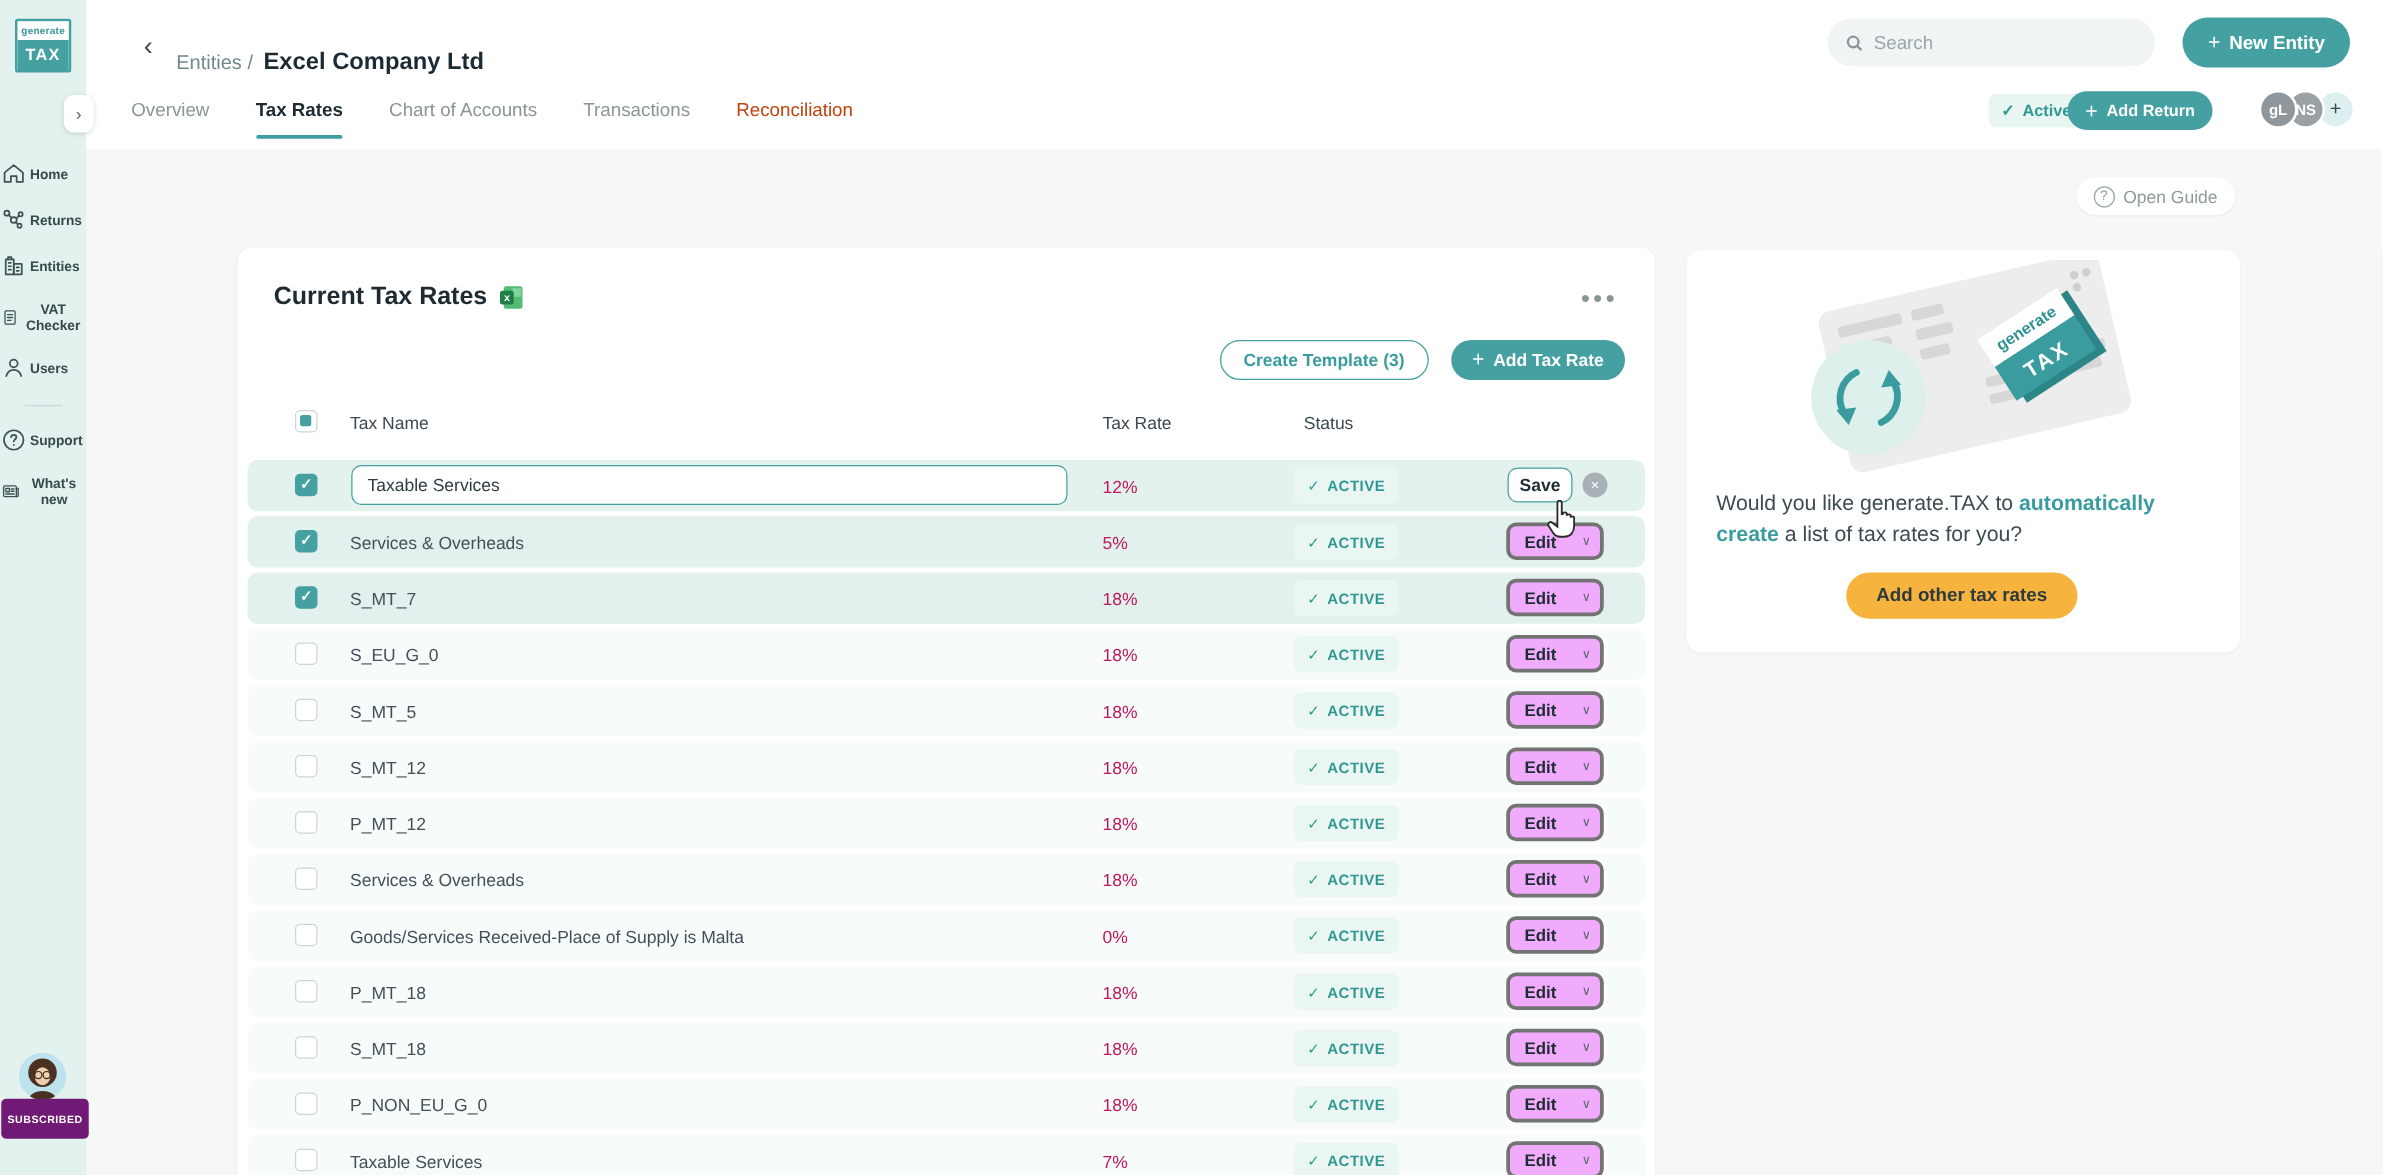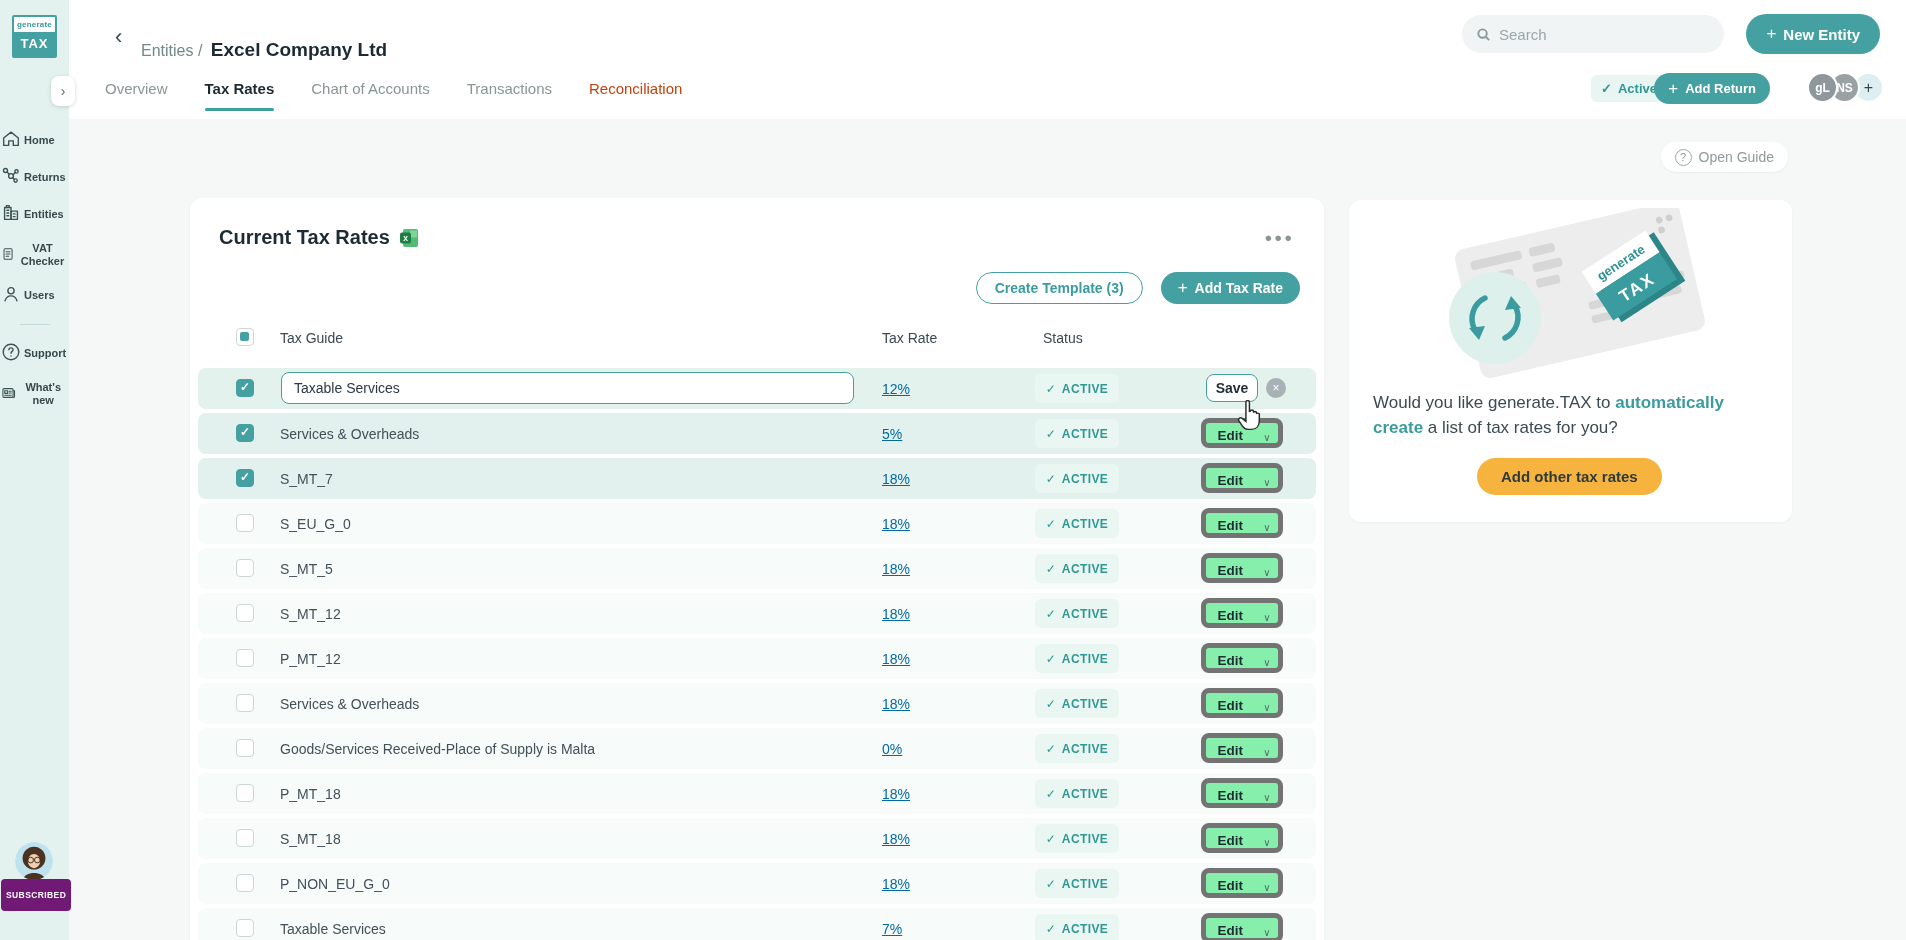--- a/index.html
+++ b/index.html
@@ -113,28 +113,28 @@
   .checkbox.checked { background:#45a0a2; border-color:#45a0a2; }
   .checkbox.checked::after { content:"✓"; position:absolute; left:3px; top:0px;
     color:#fff; font-size:12px; font-weight:bold; }
 
   .rows { position:absolute; left:8px; top:170px; width:1118px; }
   .row { position:relative; height:41px; border-radius:8px; background:#f7fbfa;
     margin-bottom:4px; }
   .row.checked { background:#e2f1ed; }
   .row .cb { position:absolute; left:38px; top:11px; }
   .row-name { position:absolute; left:82px; top:13px; font-size:14px; color:#42505a; }
-  .row-rate { position:absolute; left:684px; top:13px; font-size:14px; color:#0369a1;text-decoration:underline; }
+  .row-rate { position:absolute; left:684px; top:13px; font-size:14px; color:#be185d; }
   .status-badge { position:absolute; left:837px; top:6px; height:29px; min-width:84px;
     background:#eaf6f2; border-radius:6px; display:flex; align-items:center;
     justify-content:center; gap:6px; padding:0 10px; }
   .check-glyph { color:#2f9894; font-size:12px; }
   .status-label { color:#2f9894; font-size:12px; font-weight:600; letter-spacing:.4px; }
-  .edit-btn { position:absolute; right:33px; top:5px; height:30px; background:#86efac;
-    border:5px solid #737373; border-radius:8px; display:flex; align-items:flex-end;
+  .edit-btn { position:absolute; right:33px; top:5px; height:30px; background:#f0abfc;
+    border:3px solid #737373; border-radius:8px; display:flex; align-items:center;
     overflow:hidden; }
   .edit-label { padding:0 12px; display:flex; align-items:center; font-size:13.5px;
     font-weight:bold; color:#1f2d33; }
   .edit-sep { width:1px; background:#e2e7e8; }
   .edit-caret { width:22px; display:flex; align-items:center; justify-content:center;
     color:#5a686c; font-size:10px; }
 
   
   .edit-row { background:#e4f2ee; }
   .name-input { position:absolute; left:83px; top:4px; width:573px; height:32px;
@@ -314,21 +314,21 @@
     <div class="actions-row">
       <button class="create-template">Create Template (3)</button>
       <button class="btn-teal add-tax-rate">
         <span class="plus-glyph">+</span>
         <span>Add Tax Rate</span>
       </button>
     </div>
 
     <div class="thead">
       <div class="checkbox indeterminate cb"></div>
-      <span class="th-name">Tax Guide</span>
+      <span class="th-name">Tax Name</span>
       <span class="th-rate">Tax Rate</span>
       <span class="th-status">Status</span>
     </div>
 
     <div class="rows">
 
       <div class="row edit-row">
         <div class="checkbox checked cb"></div>
         <input class="name-input" type="text" value="Taxable Services" style="">
         <span class="row-rate">12%</span>

